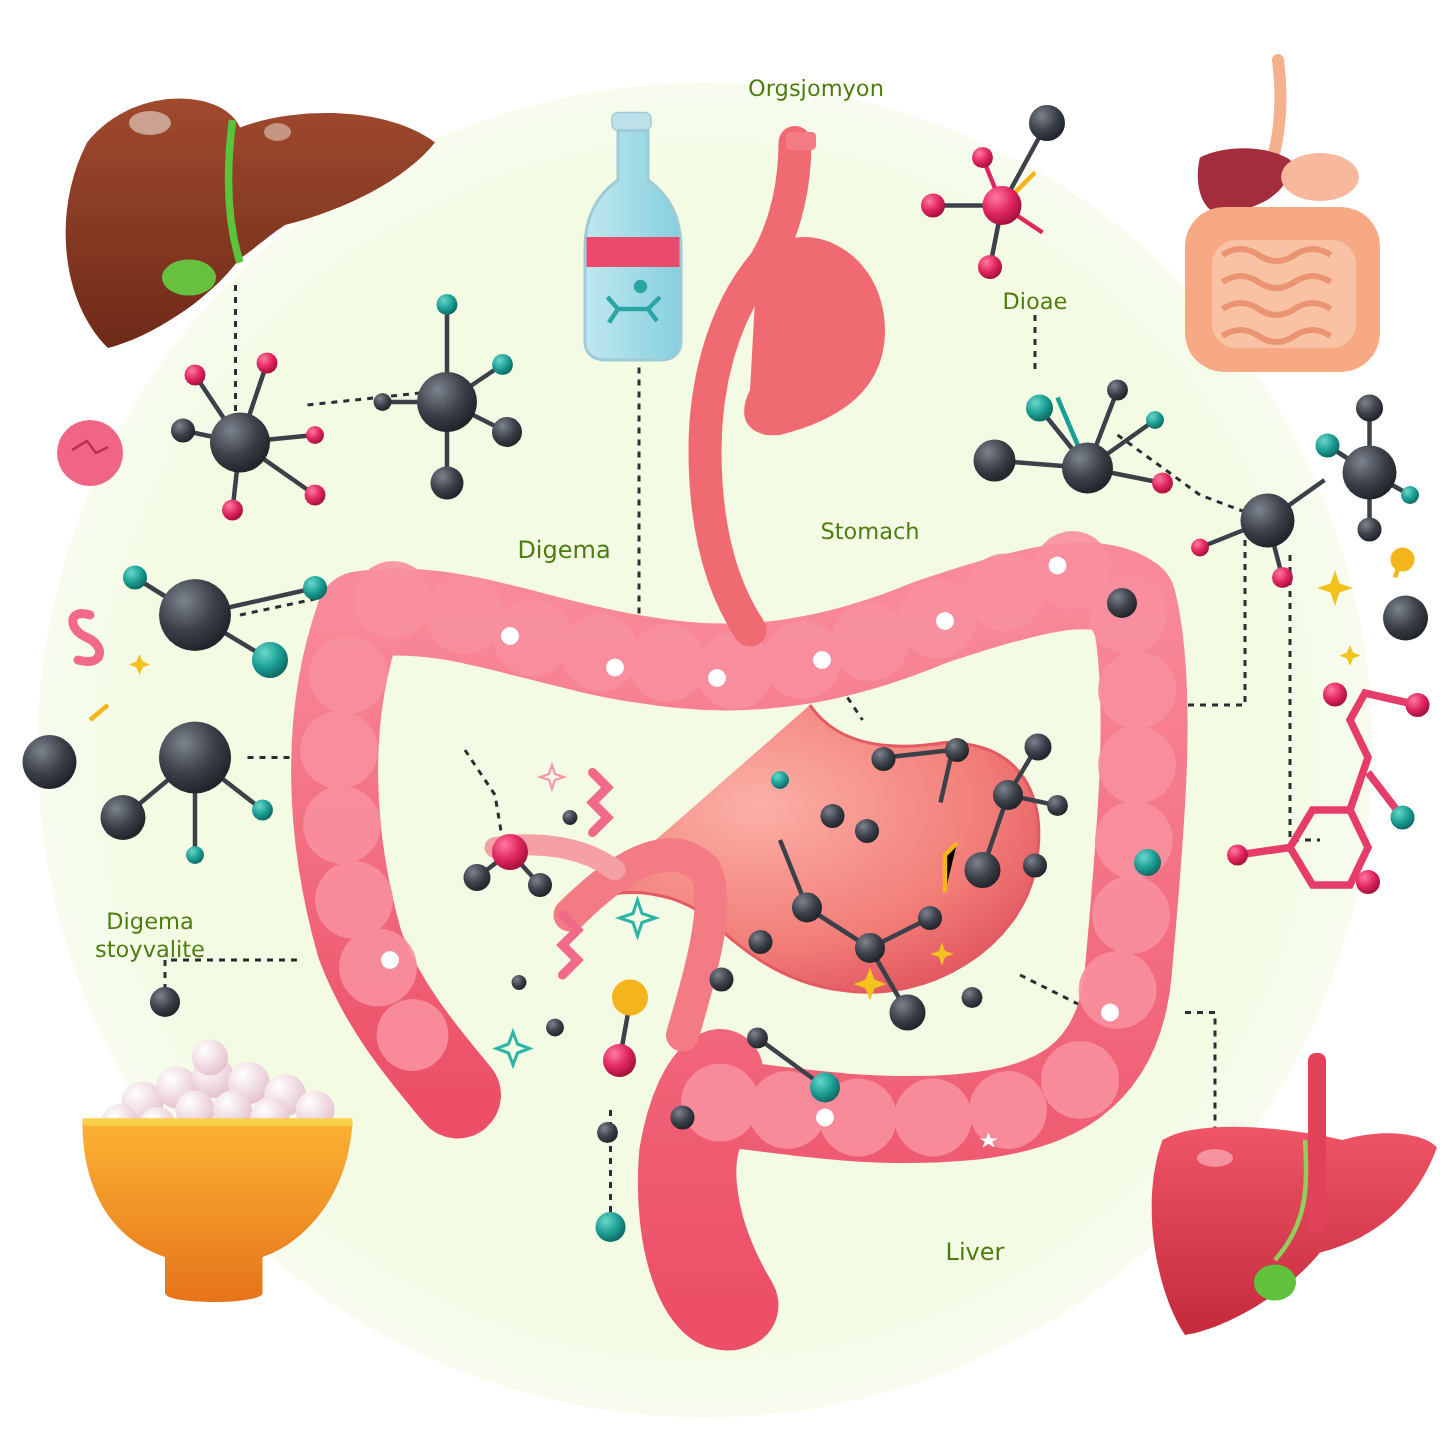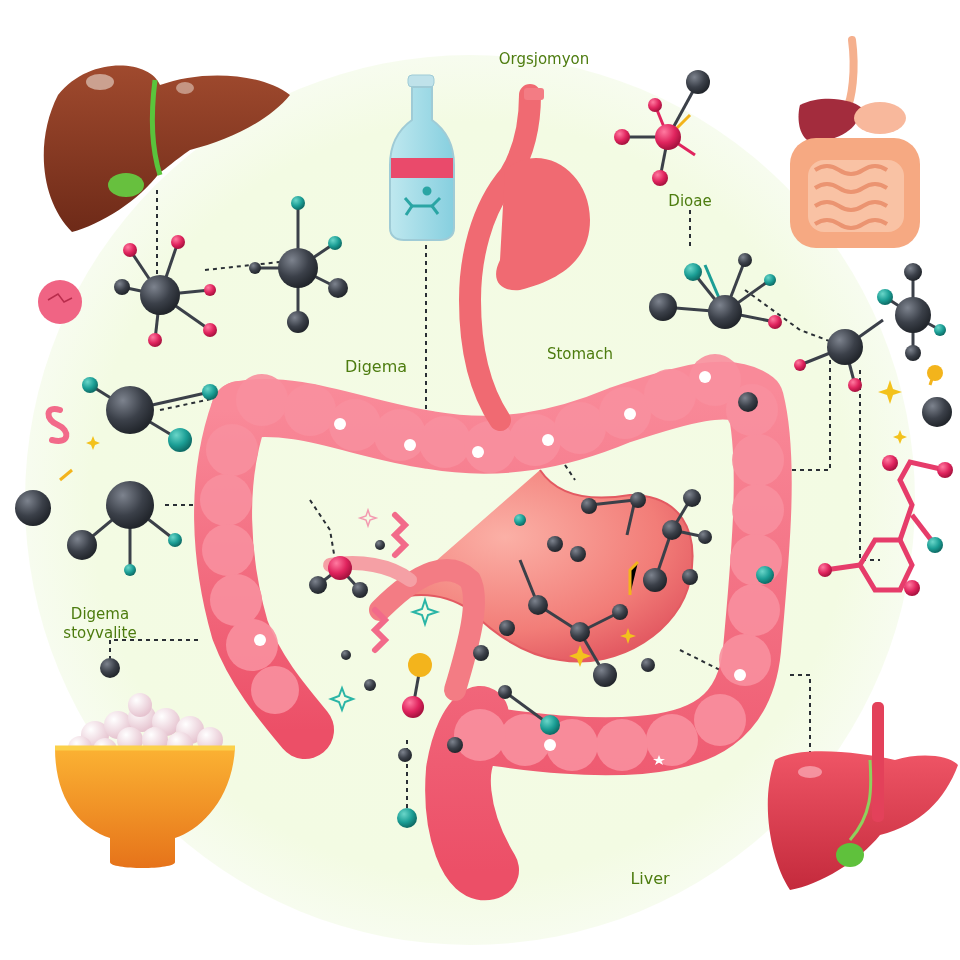--- a/index.html
+++ b/index.html
@@ -386,14 +386,14 @@
     <path d="M375 610 l10 10 l-10 10 l10 10 l-10 10"></path>
   </g>
 </svg>
 
 <div class="label" style="left:484px;top:50px;width:120px;">Orgsjomyon</div>
 <div class="label" style="left:650px;top:192px;width:80px;">Dioae</div>
 <div class="label" style="left:326px;top:357px;width:100px;font-size:16px;">Digema</div>
 <div class="label" style="left:540px;top:345px;width:80px;">Stomach</div>
 <div class="label" style="left:40px;top:605px;width:120px;">Digema
 stoyvalite</div>
-<div class="label" style="left:610px;top:825px;width:80px;font-size:16px;margin-top:44px;">Liver</div>
+<div class="label" style="left:610px;top:825px;width:80px;font-size:16px;">Liver</div>
 </div>
 
 </body></html>

